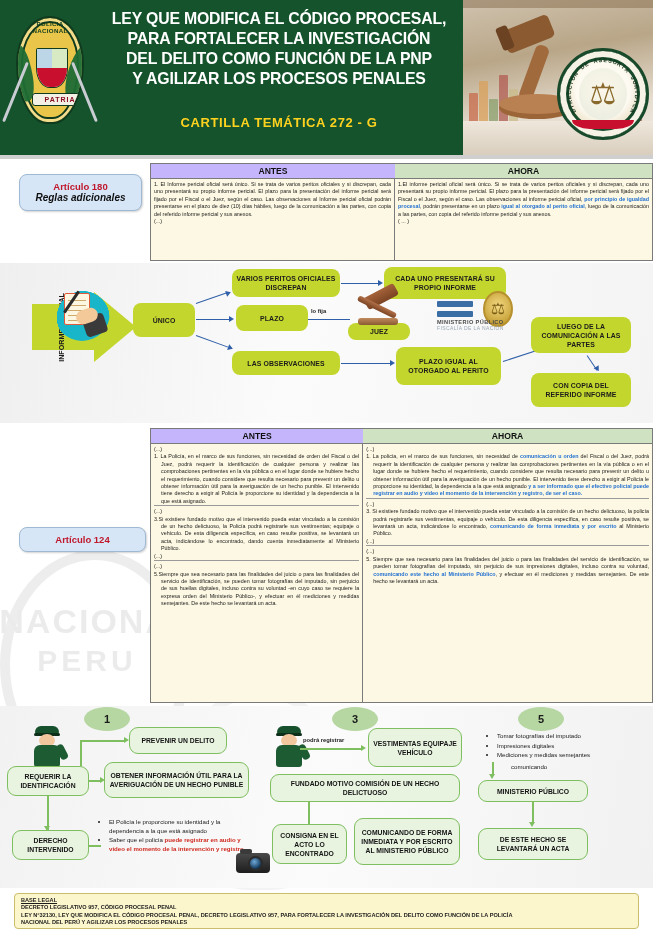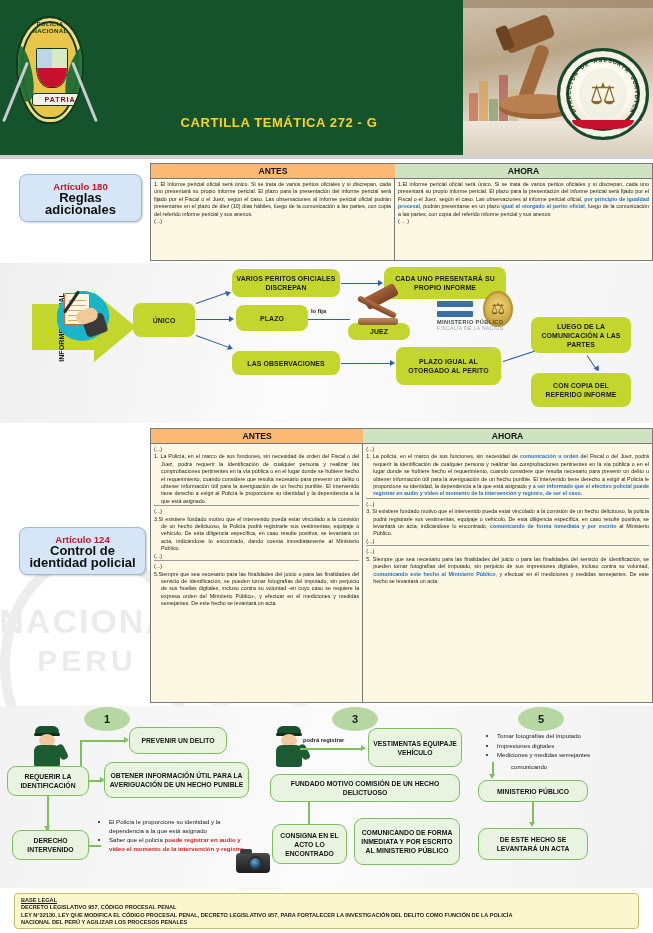--- a/index.html
+++ b/index.html
@@ -164,21 +164,21 @@
     border:1px solid #7a7a7a;
     background:#fdf8e3;
     display:flex; flex-direction:column;
   }
   .cmp-head{ display:flex; }
   .cmp-head .hcell{
     font-size:8.6px; font-weight:bold; color:#111;
     text-align:center; padding:2px 0 2px;
     border-bottom:1px solid #7a7a7a;
   }
-  .cmp-head .hcell.antes{ background:#fdba74; }
+  .cmp-head .hcell.antes{ background:#c4b5fd; }
   .cmp-head .hcell.ahora{ background:#cfe3c2; }
   .cmp-body{ display:flex; flex:1; }
   .cmp-col{
     padding:2px 3px 2px 3px;
     font-size:5.35px; line-height:7.4px;
     color:#1a1a1a; text-align:justify;
     overflow:hidden;
   }
   .cmp-col.left{ border-right:1px solid #7a7a7a; background:#fdf8e3; }
   .cmp-col.right{ background:#fdf8e3; }
@@ -191,21 +191,21 @@
   .side-label{
     position:absolute;
     background:#d6e6f7;
     border:1px solid #9fb9d4;
     border-radius:8px;
     text-align:center;
     padding:6px 4px;
     box-shadow:1px 1px 2px rgba(0,0,0,.18);
   }
   .side-label .art{ color:#c0172b; font-weight:bold; font-size:9.5px; }
-  .side-label .sub{ color:#101010; font-weight:bold; font-size:13px; line-height:11.5px;}
+  .side-label .sub{ color:#101010; font-weight:bold; font-size:10px; line-height:11.5px;font-style:italic;}
 
   
   #diagram1{
     position:absolute; left:0; top:263px; width:653px; height:160px;
     background: linear-gradient(100deg,#efefef 0%, #fbfbfb 45%, #f4f4f4 100%);
   }
   .gbox{
     position:absolute;
     background:#c3d62d;
     border-radius:8px;
@@ -408,20 +408,26 @@
           <div class="q1"></div>
             <div class="q2"></div>
             <div class="q3"></div>
         </div>
         <div class="banner">PATRIA</div>
       </div>
       <div class="sword l"></div>
       <div class="sword r"></div>
     </div>
 
+    <div id="header-titles">
+      <div class="tline">LEY QUE MODIFICA EL CÓDIGO PROCESAL,</div>
+      <div class="tline">PARA FORTALECER LA INVESTIGACIÓN</div>
+      <div class="tline">DEL DELITO COMO FUNCIÓN DE LA PNP</div>
+      <div class="tline">Y AGILIZAR LOS PROCESOS PENALES</div>
+    </div>
 
     <div id="header-cartilla">CARTILLA TEMÁTICA 272 - G</div>
 
     <div id="header-photo">
       <div class="shelf" style="left:0;top:0;width:190px;height:8px;"></div>
       <div class="bk" style="left:6px;height:62px;background:#c76a4a;"></div>
       <div class="bk" style="left:16px;height:74px;background:#d9a05b;"></div>
       <div class="bk" style="left:26px;height:56px;background:#8a9e6b;"></div>
       <div class="bk" style="left:36px;height:80px;background:#b05c52;"></div>
       <div class="bk" style="left:46px;height:66px;background:#c9bb8a;"></div>
@@ -577,21 +583,20 @@
     <div class="arrow-head" style="left:550px; top:80px; transform:rotate(-18deg);"></div>
 
     <div class="gbox" style="left:531px; top:54px; width:100px; height:36px;">LUEGO DE LA COMUNICACIÓN A LAS PARTES</div>
     <div class="arrow-line" style="left:587px; top:92px; width:18px; transform:rotate(56deg); transform-origin:left center;"></div>
     <div class="arrow-head" style="left:595px; top:103px; transform:rotate(56deg);"></div>
     <div class="gbox" style="left:531px; top:110px; width:100px; height:34px;">CON COPIA DEL REFERIDO INFORME</div>
   </div>
 
   <div class="side-label" style="left:19px; top:527px; width:127px;">
     <div class="art">Artículo 124</div>
-    <div class="sub">Control de identidad policial</div>
   </div>
 
   <div class="cmp-table" style="left:150px; top:428px; width:503px; height:275px;">
     <div class="cmp-head">
       <div class="hcell antes" style="width:213px;">ANTES</div>
       <div class="hcell ahora" style="width:290px;">AHORA</div>
     </div>
     <div class="cmp-body">
       <div class="cmp-col left" style="width:213px;">
         <p>(...)</p>

